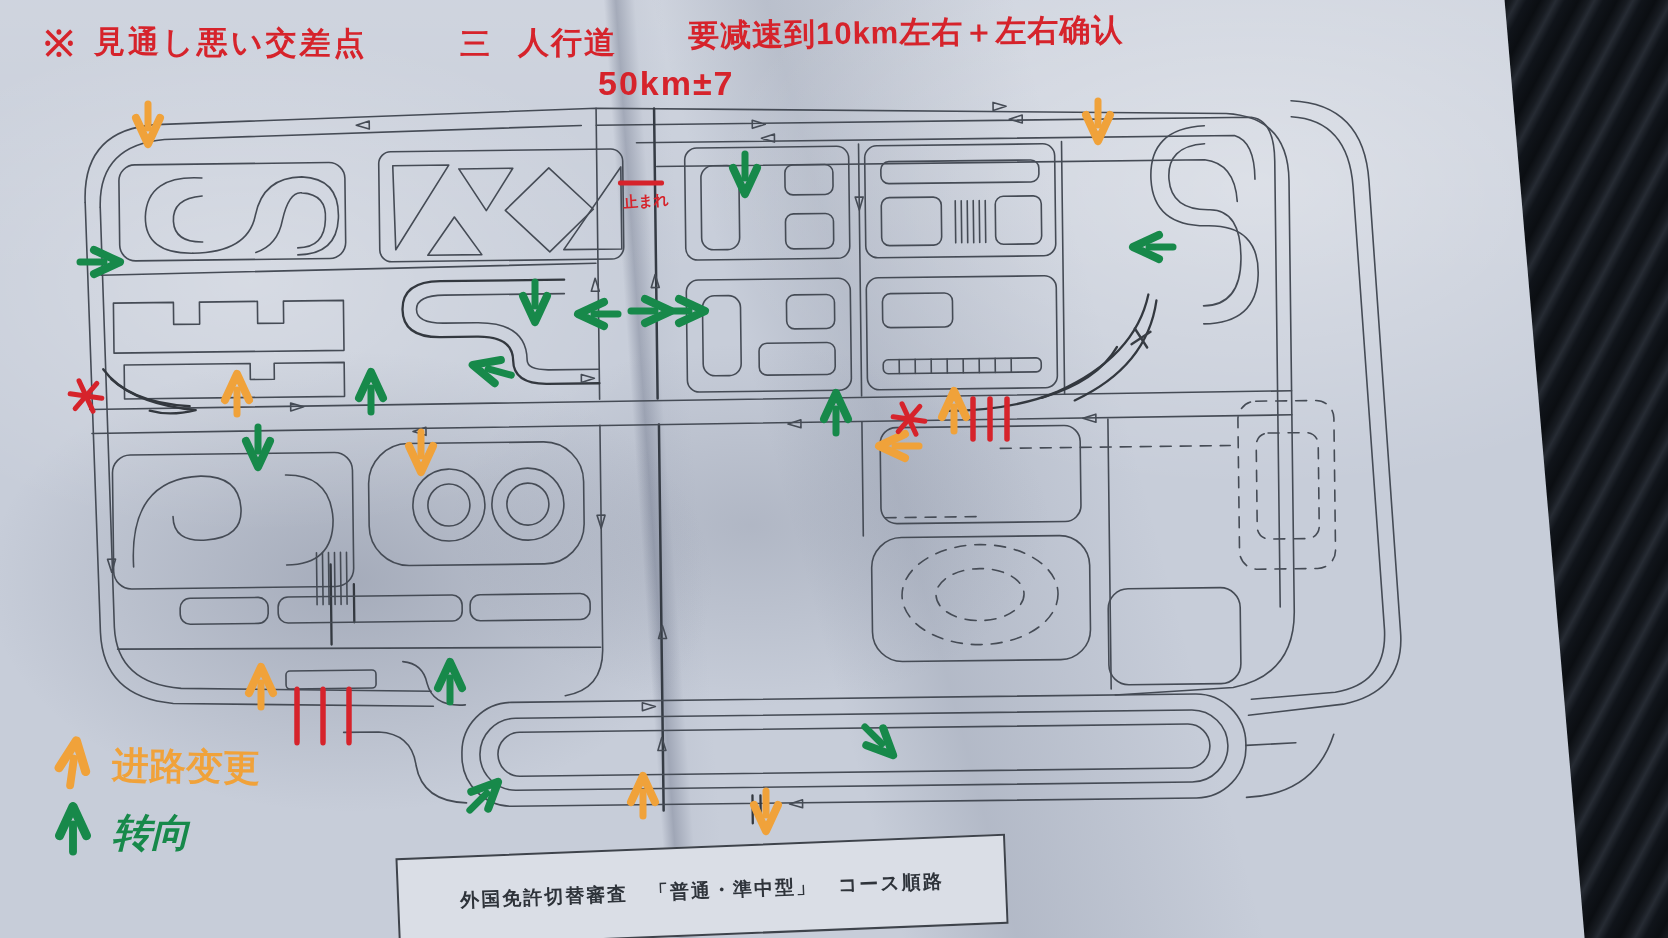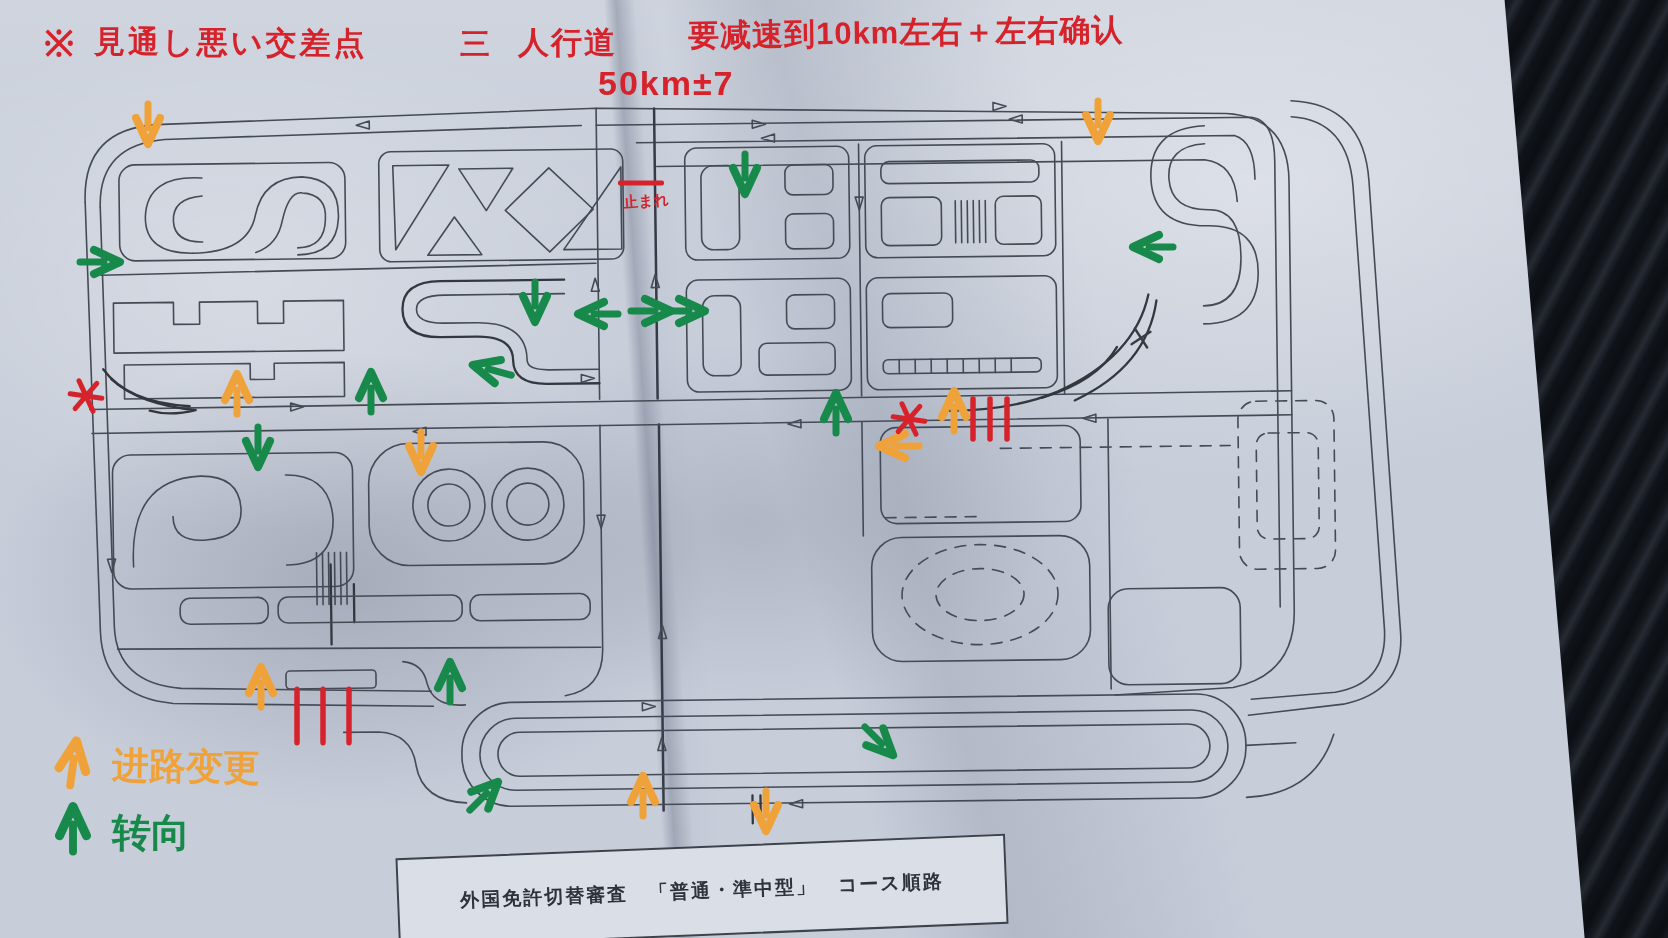--- a/index.html
+++ b/index.html
@@ -291,18 +291,18 @@
     <svg width="46" height="54" viewBox="-16 -24 32 48">
         <use href="#hand-arrow"></use>
       </svg>
   </div>
   <div class="legend-label" style="left:112px;top:742px;font-size:37px;color:var(--orange);transform:rotate(1deg);">进路变更</div>
   <div class="legend-arrow" style="left:50px;top:802px;color:var(--green);">
     <svg width="46" height="54" viewBox="-16 -24 32 48">
         <use href="#hand-arrow"></use>
       </svg>
   </div>
-  <div class="legend-label" style="left:112px;top:806px;font-size:39px;color:var(--green);">转向</div>
+  <div class="legend-label" style="left:112px;top:806px;font-size:39px;color:var(--green);font-style:italic;">转向</div>
 
   <div class="title-box">
     <span>外国免許切替審査　「普通・準中型」　コース順路</span>
   </div>
 </div>
 
 </body></html>

